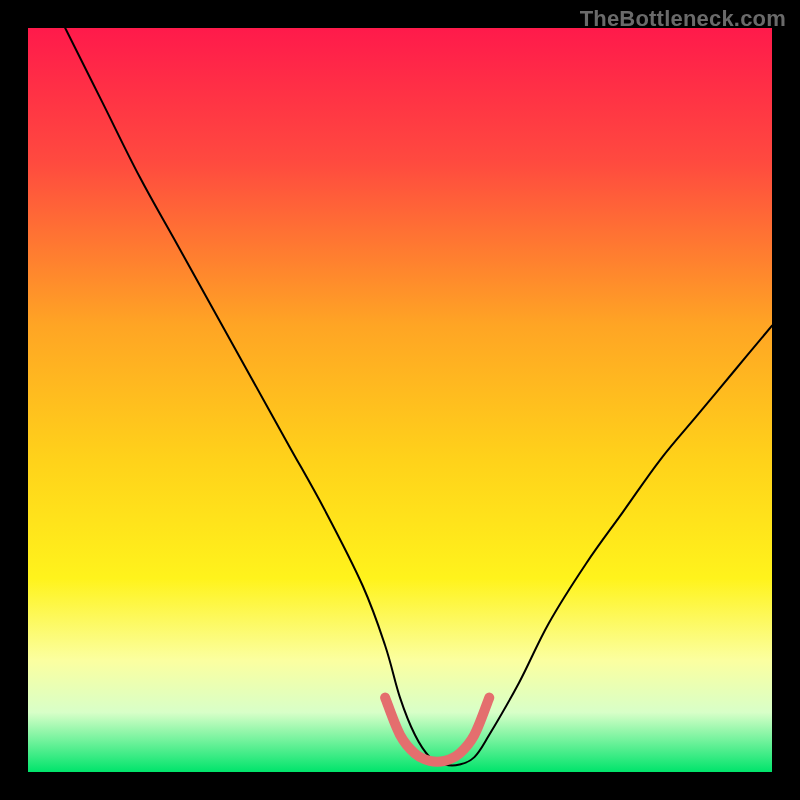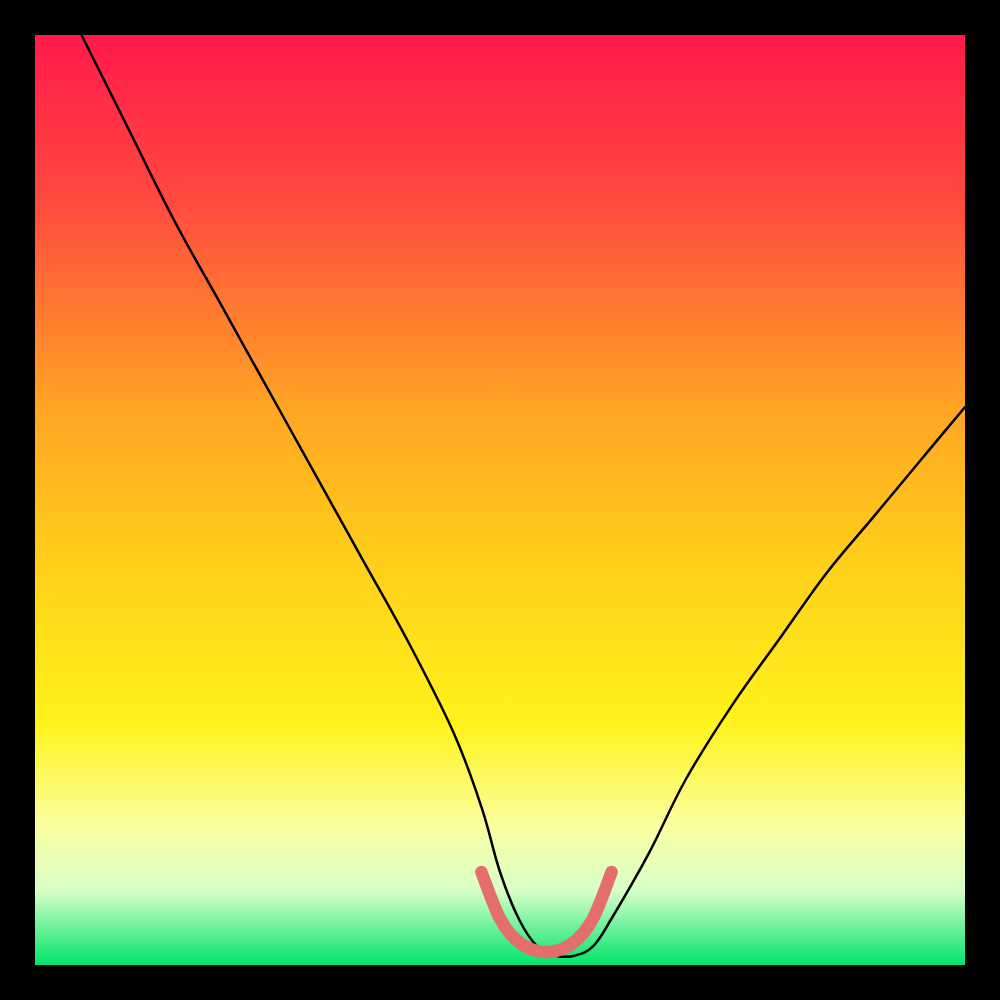--- a/index.html
+++ b/index.html
@@ -57,13 +57,14 @@
             <stop offset="85%" stop-color="#fbffa0"></stop>
             <stop offset="92%" stop-color="#d8ffc8"></stop>
             <stop offset="100%" stop-color="#00e46b"></stop>
           </linearGradient>
       </defs>
       <rect x="0" y="0" width="744" height="744" fill="url(#bg-grad)"></rect>
       <path id="curve-path" fill="none" stroke="#000000" stroke-width="2" stroke-linecap="round" d="M 37.2 0 C 43.896 13.391999999999996 61.00800000000001 47.615999999999985 74.4 74.39999999999998 C 87.792 101.18399999999997 98.208 123.35519999999995 111.6 148.79999999999995 C 124.99199999999999 174.24479999999994 135.40800000000002 191.65439999999998 148.8 215.76 C 162.192 239.8656 172.608 258.61440000000005 186 282.72 C 199.392 306.8256 209.808 325.5744 223.2 349.68 C 236.59199999999998 373.7856 247.00799999999998 392.5344 260.4 416.64 C 273.792 440.74559999999997 284.208 458.15520000000004 297.6 483.6 C 310.992 509.0448 324.0864 533.8944 334.8 558 C 345.5136 582.1056 350.424 597.432 357.12 617.52 C 363.81600000000003 637.608 366.6432 653.5296000000001 372 669.6 C 377.3568 685.6704 381.5232 696.0863999999999 386.88 706.8 C 392.2368 717.5136 396.4032 723.7632 401.76000000000005 729.12 C 407.11680000000007 734.4768 411.2832000000001 735.2207999999999 416.64000000000004 736.56 C 421.9968 737.8992 426.1632 737.8992 431.52 736.56 C 436.87679999999995 735.2207999999999 441.04319999999996 734.4768 446.4 729.12 C 451.7568 723.7632 453.24479999999994 720.192 461.28 706.8 C 469.3152 693.4079999999999 480.32640000000004 674.808 491.04 654.72 C 501.7536 634.6320000000001 508.74719999999996 616.6272 520.8 595.2 C 532.8528 573.7728000000001 544.608 555.7679999999999 558 535.68 C 571.392 515.592 581.808 502.3488 595.2 483.6 C 608.5920000000001 464.85120000000006 619.008 448.92960000000005 632.4 431.52000000000004 C 645.7919999999999 414.1104 656.2080000000001 402.9504 669.6 386.88 C 682.992 370.8096 693.4079999999999 358.31039999999996 706.8 342.23999999999995 C 720.192 326.16959999999995 737.304 305.6352 744 297.6"></path>
       <path id="zone-path" fill="none" stroke="#e46e6e" stroke-width="10" stroke-linecap="round" stroke-linejoin="round" d="M 357.12 669.6 C 359.7984 676.296 366.6432 696.756 372 706.8 C 377.3568 716.8439999999999 381.5232 720.7128 386.88 725.4 C 392.2368 730.0871999999999 396.4032 731.5008 401.76000000000005 732.84 C 407.11680000000007 734.1792 411.2832000000001 734.1792 416.64000000000004 732.84 C 421.9968 731.5008 426.1632 730.0871999999999 431.52 725.4 C 436.87679999999995 720.7128 441.04319999999996 716.8439999999999 446.4 706.8 C 451.7568 696.756 458.60159999999996 676.296 461.28 669.6"></path>
     </svg>
   </div>
+  <div class="watermark">TheBottleneck.com</div>
 </div>
 
 </body></html>

